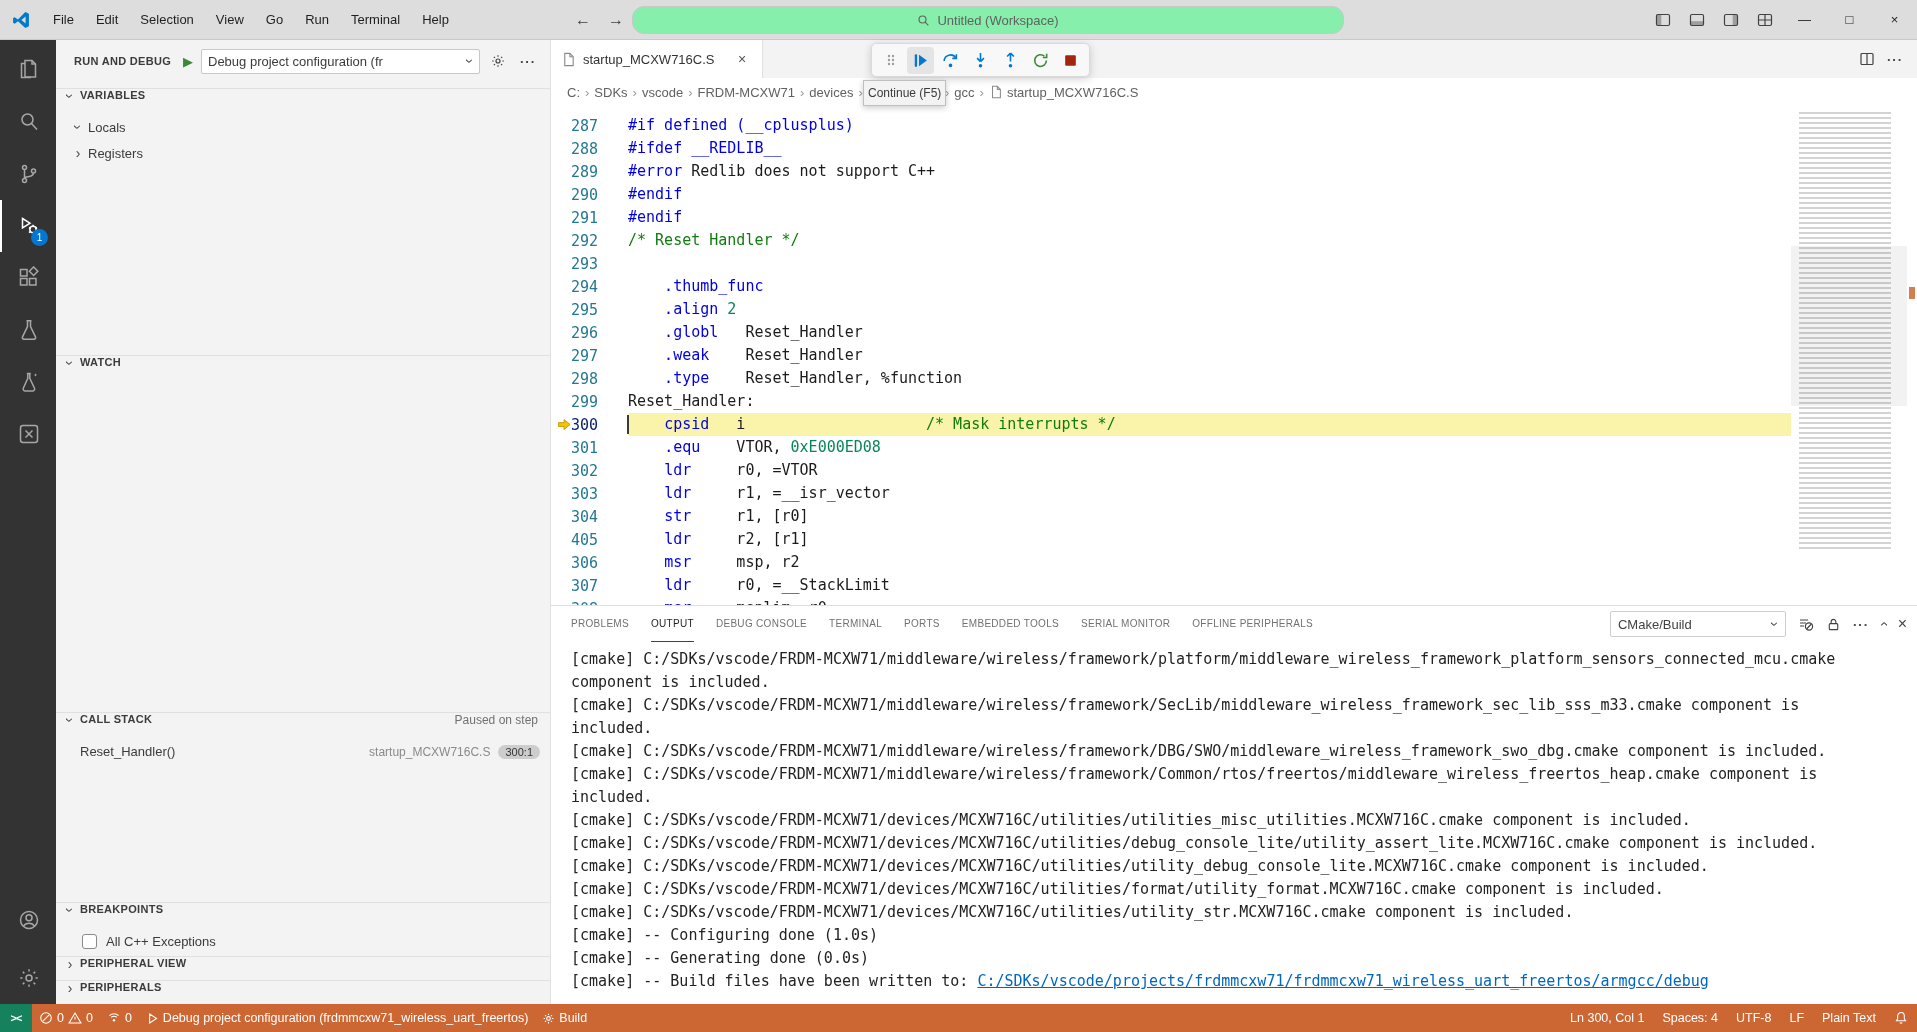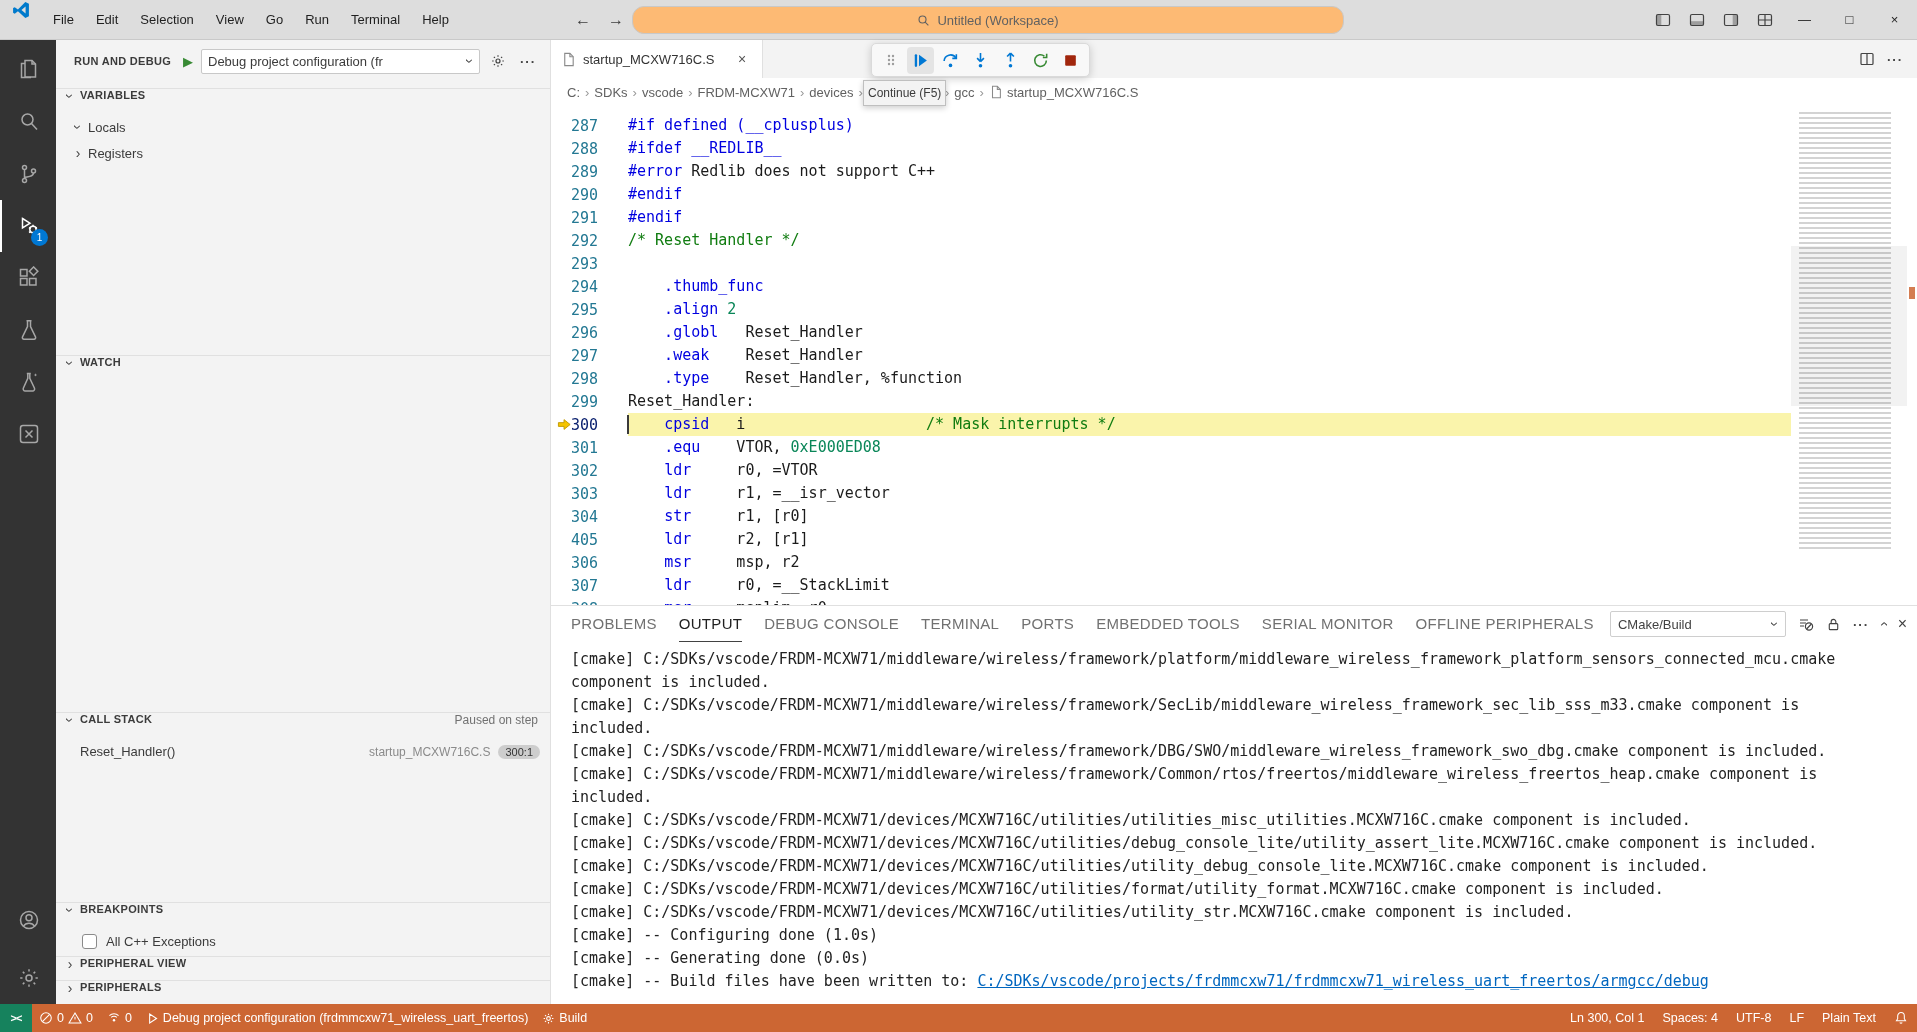--- a/index.html
+++ b/index.html
@@ -1,26 +1,26 @@
 <!DOCTYPE html>
 <html><head>
 <meta charset="utf-8">
 <style>
   *{box-sizing:border-box;margin:0;padding:0}
   html,body{width:1917px;height:1032px;overflow:hidden;font-family:"Liberation Sans",sans-serif;font-size:13px;color:#3b3b3b;background:#fff;cursor:default;user-select:none}
   svg{display:block}
 
   
-  .titlebar{height:40px;background:#dddddd;display:flex;position:relative;border-bottom:1px solid #c9c9c9}
+  .titlebar{height:40px;background:#dddddd;display:flex;align-items:center;position:relative;border-bottom:1px solid #c9c9c9}
   .logo{width:42px;display:flex;justify-content:center}
   .menus{display:flex;height:100%;align-items:center}
   .menu-item{padding:0 11px;height:28px;line-height:28px;border-radius:5px;color:#1f1f1f}
   .nav-arrow{position:absolute;top:7px;width:26px;height:26px;display:flex;align-items:center;justify-content:center;color:#3b3b3b;font-size:16px}
   #nav-back{left:570px}#nav-fwd{left:603px}
-  .searchbox{position:absolute;left:632px;top:6px;width:712px;height:28px;background:#fdba74;border:1px solid #c8c8c8;border-radius:12px;display:flex;align-items:center;justify-content:center;gap:7px;color:#616161}
+  .searchbox{position:absolute;left:632px;top:6px;width:712px;height:28px;background:#86efac;border:1px solid #c8c8c8;border-radius:12px;display:flex;align-items:center;justify-content:center;gap:7px;color:#616161}
   .tb-right{margin-left:auto;display:flex;align-items:center;height:100%}
   .tb-icon{width:34px;height:28px;display:flex;align-items:center;justify-content:center}
   .win-btn{width:45px;height:100%;display:flex;align-items:center;justify-content:center;font-size:13px;color:#1f1f1f}
 
   
   .main{display:flex;height:964px;position:relative}
 
   
   .activitybar{width:56px;flex:none;background:#333333;display:flex;flex-direction:column;align-items:center;padding-top:4px}
   .ab-item{width:56px;height:52px;display:flex;align-items:center;justify-content:center;color:#a7a7a7;position:relative;border-left:2px solid transparent}
@@ -85,21 +85,21 @@
   .debug-toolbar{position:absolute;left:320px;top:3px;height:34px;background:#f8f8f8;border:1px solid #dadada;border-radius:5px;box-shadow:0 2px 8px rgba(0,0,0,.18);display:flex;align-items:center;padding:0 5px;gap:3px;z-index:30}
   .dt-btn{width:27px;height:27px;display:flex;align-items:center;justify-content:center;border-radius:4px}
   .dt-btn.hovered{background:rgba(0,0,0,.08)}
   .grip{color:#9d9d9d}
   .tooltip{position:absolute;left:312px;top:40px;background:#f3f3f3;border:1px solid #bfbfbf;box-shadow:0 2px 6px rgba(0,0,0,.2);padding:5px 4px;font-size:12px;color:#3b3b3b;z-index:31;white-space:nowrap}
 
   
   .panel{flex:none;height:399px;border-top:1px solid #e0e0e0;display:flex;flex-direction:column;background:#fff}
   .panel-header{height:36px;display:flex;align-items:center;padding:0 10px 0 20px;flex:none}
   #panel-tabs{display:flex;align-items:center;gap:22px;height:100%}
-  .panel-tab{font-size:15px;letter-spacing:.3px;color:#717171;height:100%;display:flex;align-items:center;border-bottom:1.5px solid transparent}
+  .panel-tab{font-size:10px;letter-spacing:.3px;color:#717171;height:100%;display:flex;align-items:center;border-bottom:1.5px solid transparent}
   .panel-tab.active{color:#1f1f1f;border-bottom:1.5px solid #424242}
   .panel-actions{margin-left:auto;display:flex;align-items:center;gap:12px;color:#424242}
   .channel-select{width:176px;height:26px;border:1px solid #cecece;border-radius:2px;background:#fff;display:flex;align-items:center;padding:0 7px;gap:4px}
   .channel-text{flex:1;white-space:nowrap;overflow:hidden}
   .chev-up{display:inline-block;transform:rotate(-90deg);font-size:14px}
   .panel-x{font-size:16px}
   .panel-content{flex:1;overflow:hidden;padding:6px 0 0 20px;font-family:"DejaVu Sans Mono","Liberation Mono",monospace;font-size:15px;color:#222}
   .out-line{height:23px;line-height:23px;white-space:pre}
   .out-link{color:#0066bf;text-decoration:underline;cursor:pointer}
 

